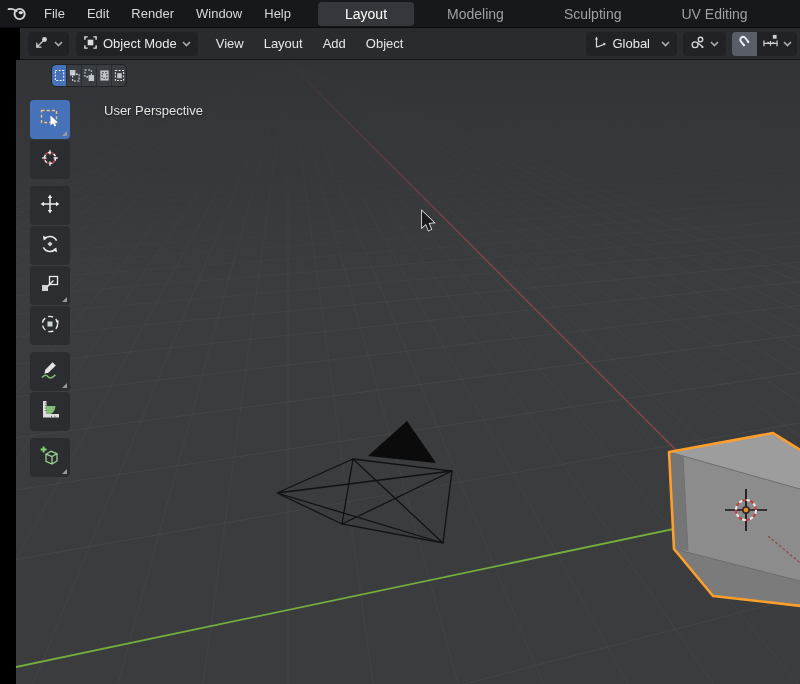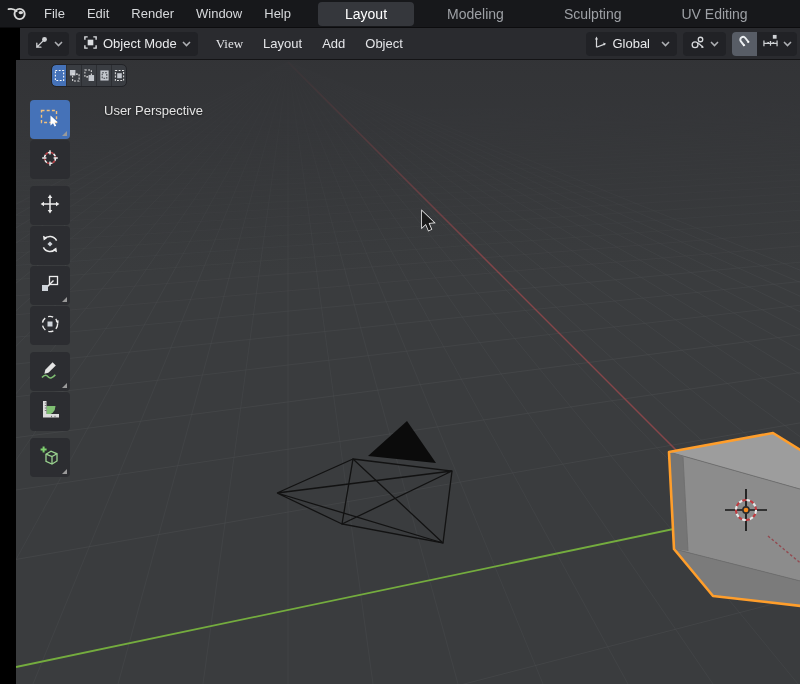--- a/index.html
+++ b/index.html
@@ -102,21 +102,21 @@
           <path d="M2 5 V2 h3 M11 2 h3 v3 M14 11 v3 h-3 M5 14 H2 v-3" fill="none" stroke="#dcdee1" stroke-width="1.5"></path>
           <rect x="5" y="5" width="6" height="6" fill="#dcdee1"></rect>
         </svg>
       </span>
       <span>Object Mode</span>
       <svg class="chev" width="9" height="6" viewBox="0 0 9 6">
           <polyline points="1,1 4.5,4.6 8,1" fill="none" stroke="#aeb0b4" stroke-width="1.5"></polyline>
         </svg>
     </div>
 
-    <div class="hmenu" style="margin-left:8px;font-family:Liberation Serif, serif;">View</div>
+    <div class="hmenu" style="margin-left:8px;">View</div>
     <div class="hmenu">Layout</div>
     <div class="hmenu">Add</div>
     <div class="hmenu">Object</div>
 
     <div class="spacer"></div>
 
     <div class="hbtn">
       <span>
         <svg width="14" height="14" viewBox="0 0 16 16">
           <path d="M4 14 V4.6 M4 14 L13.4 10.4" fill="none" stroke="#d7d9dc" stroke-width="1.4"></path>

